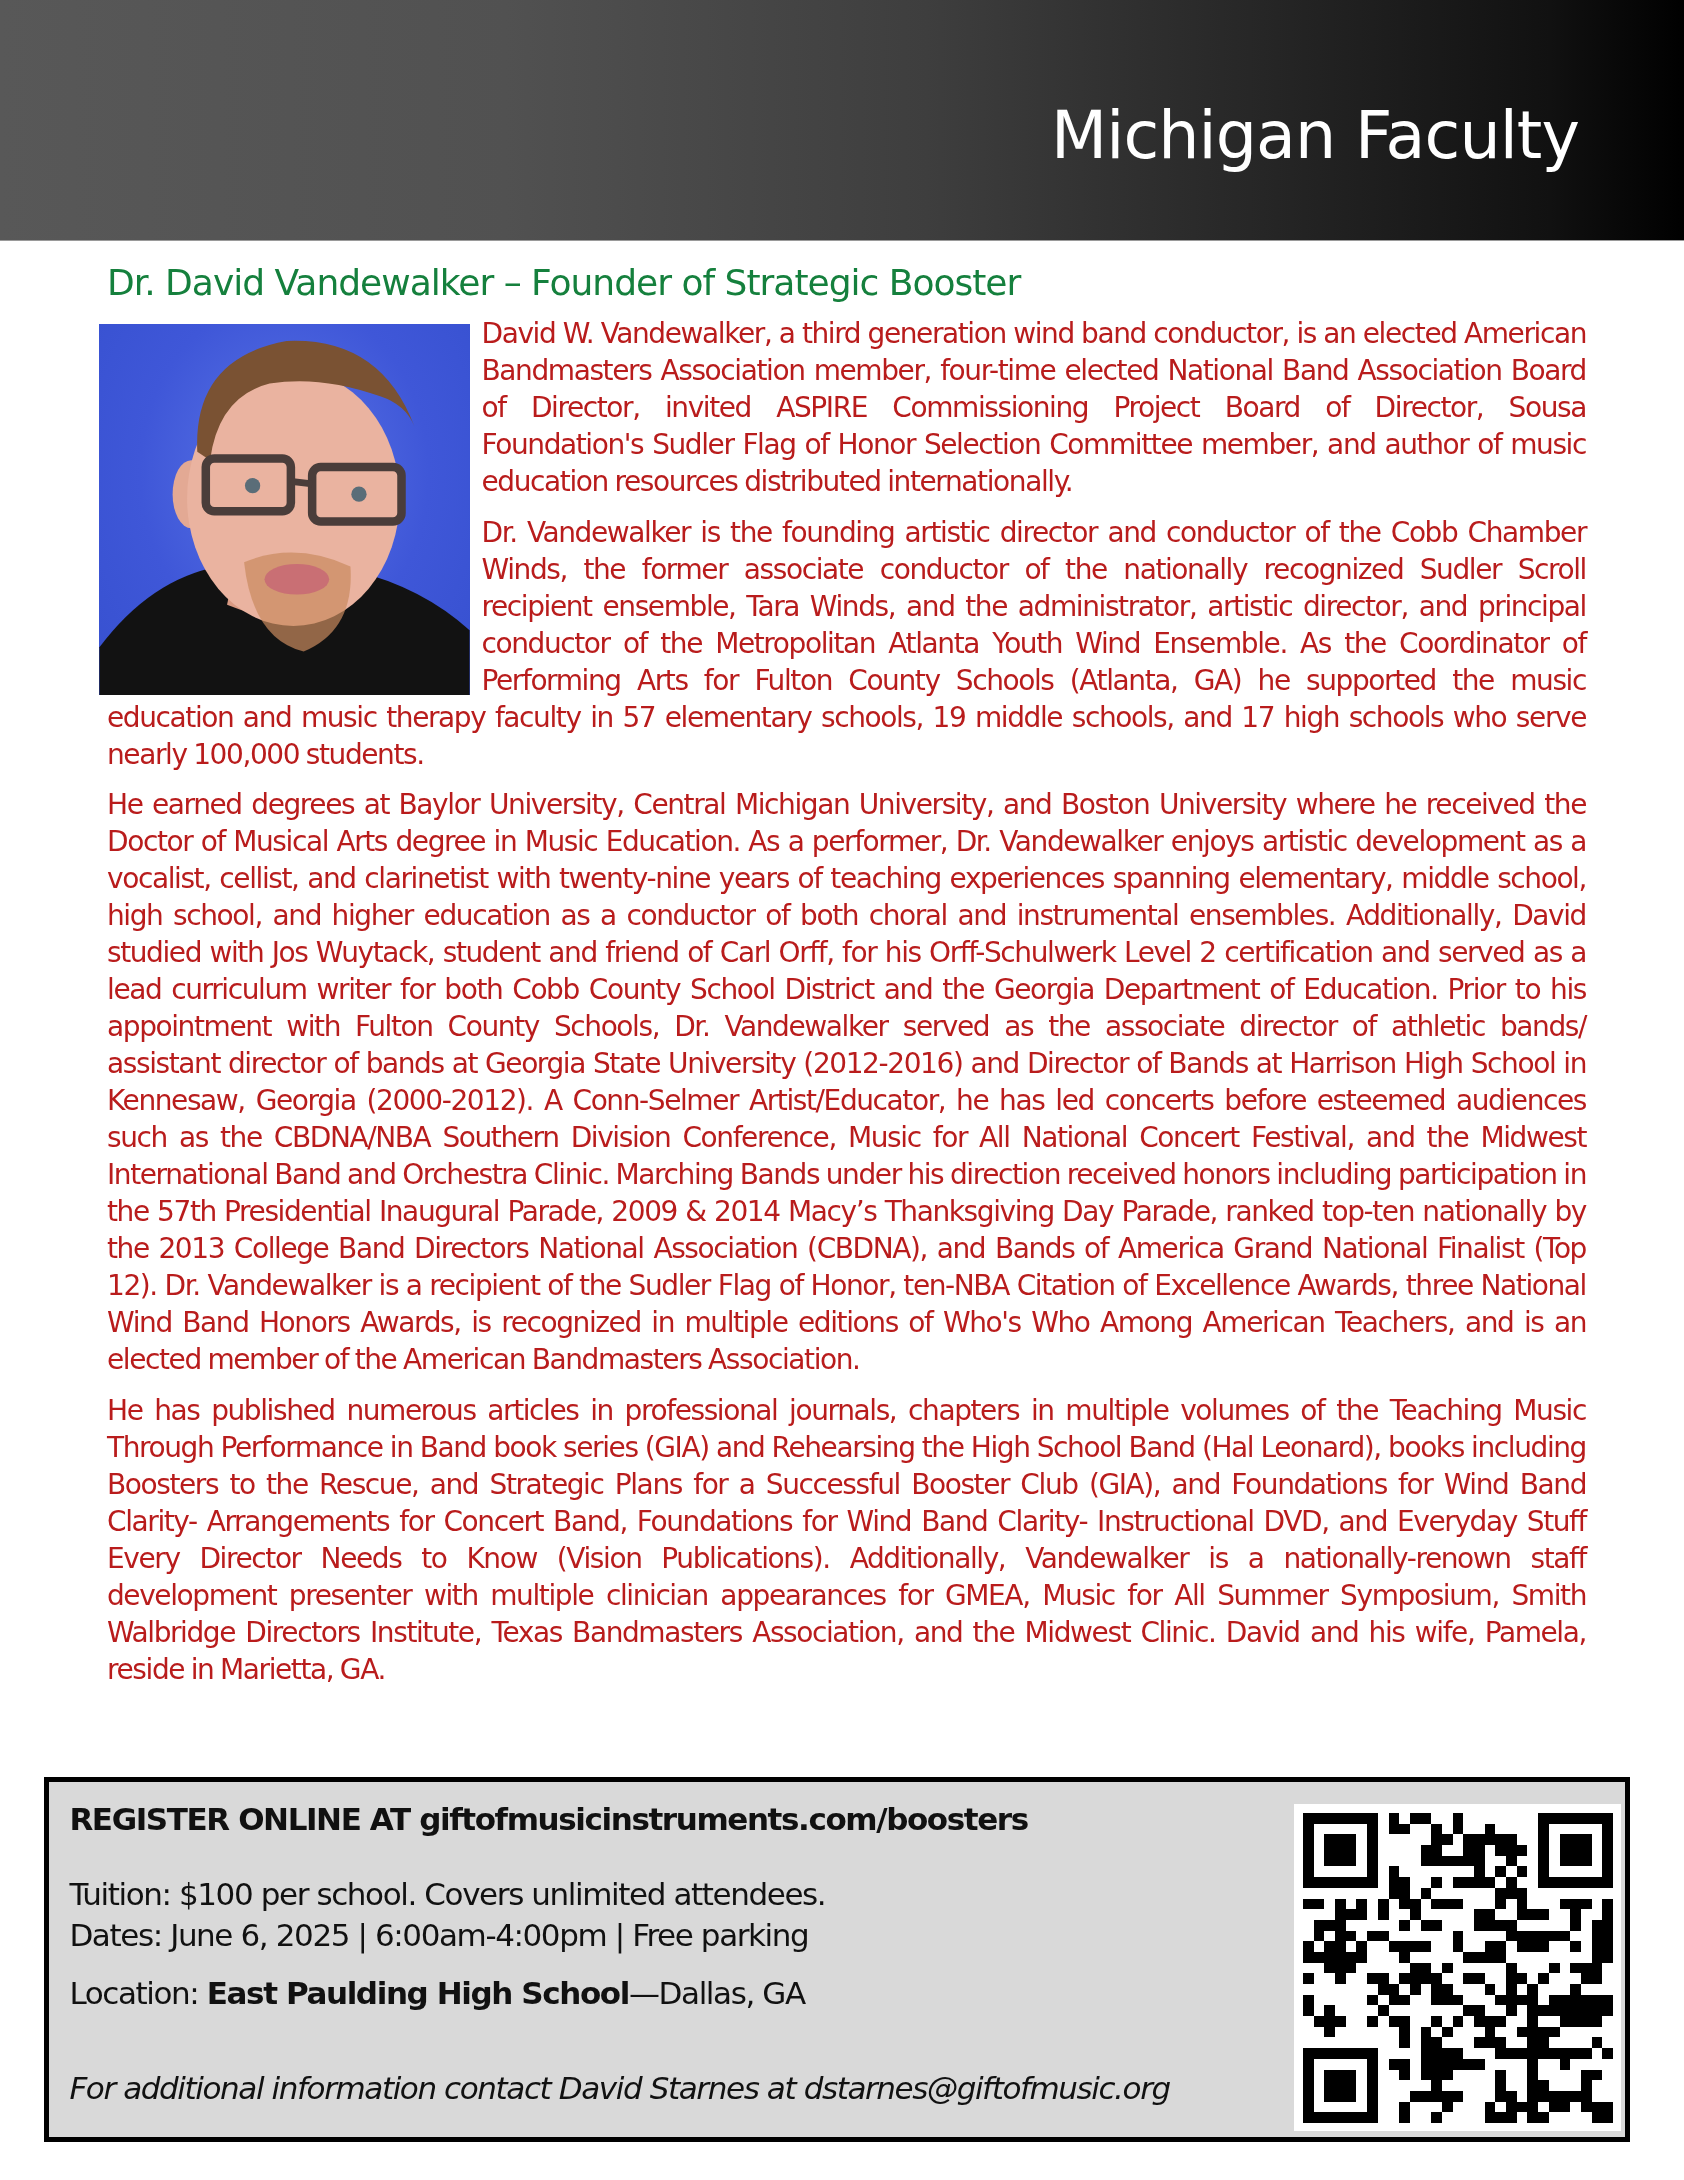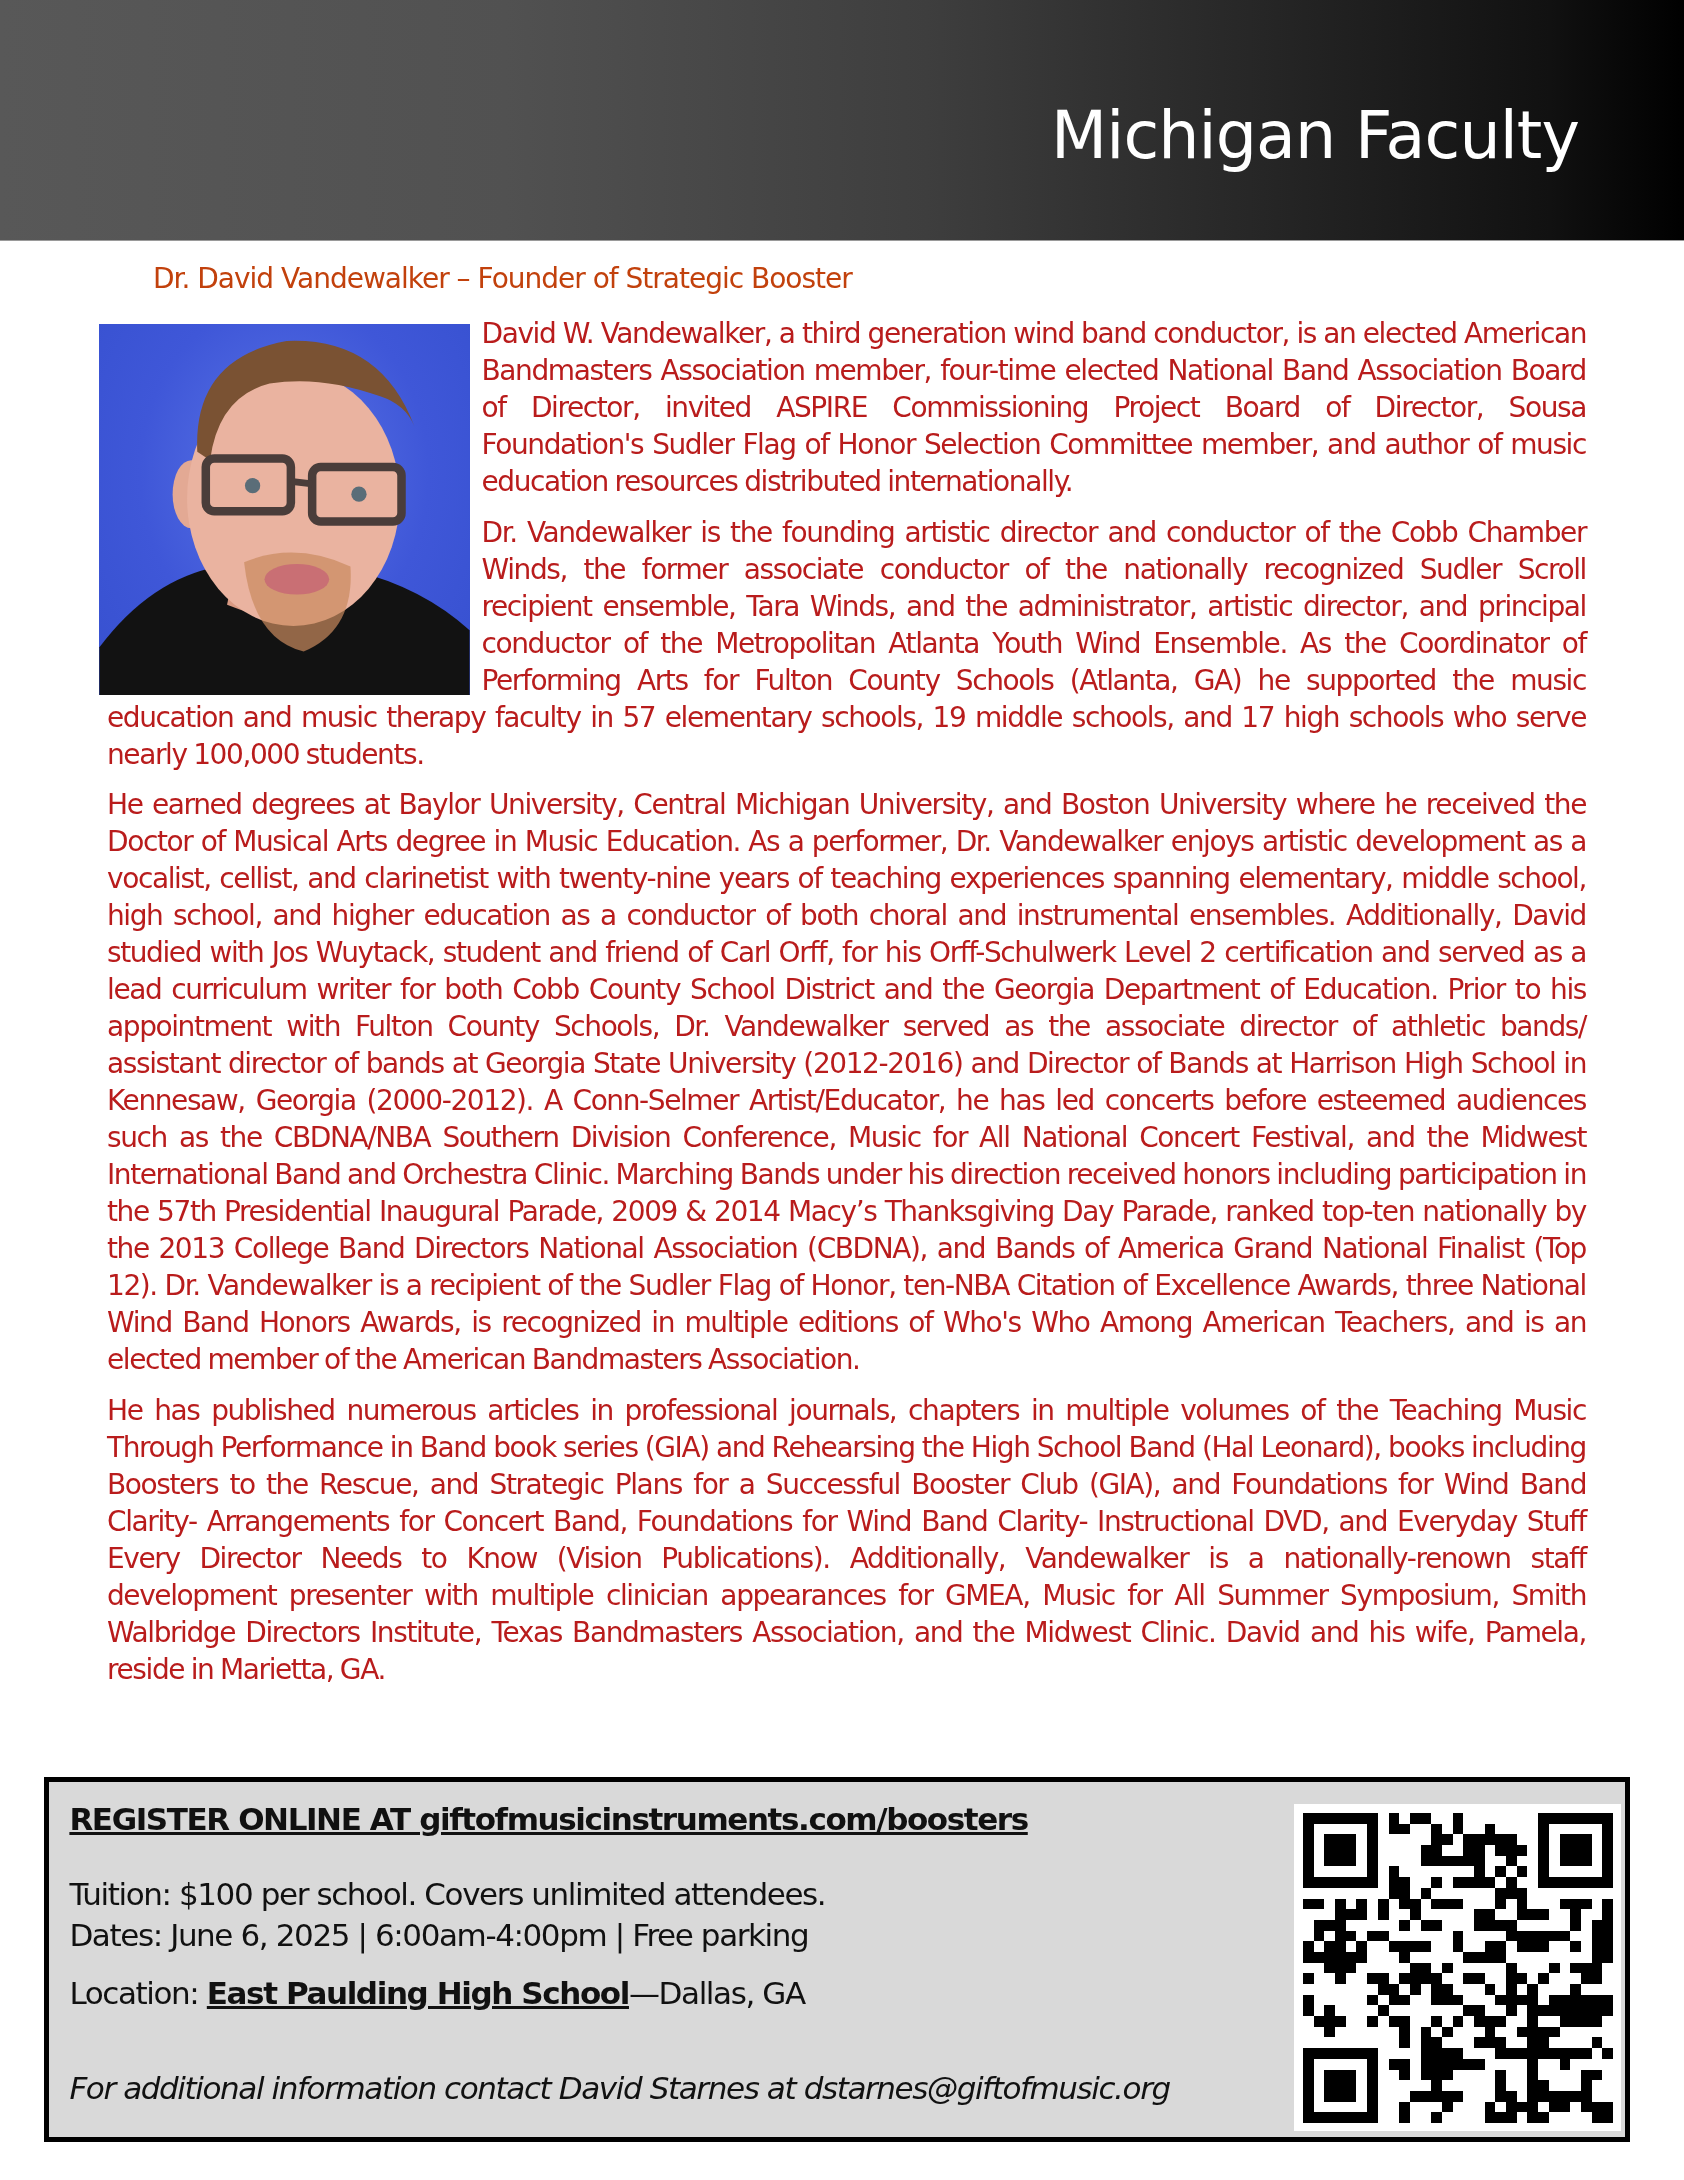--- a/index.html
+++ b/index.html
@@ -10,22 +10,22 @@
     .header {
       position: absolute; left: 0; top: 0; width: 1685px; height: 240px;
       background: linear-gradient(to right, #585858 0%, #515151 30%, #3e3e3e 55%, #262626 75%, #111111 92%, #000000 100%);
       border-bottom: 1.7px solid #9a9a9a;
     }
     .header-title {
       position: absolute; right: 106px; top: 98px;
       color: #ffffff; font-size: 65px; font-family: "DejaVu Sans", sans-serif; letter-spacing: -0.9px;
     }
     .name-line {
-      position: absolute; left: 107px; top: 262px; font-size: 28px; color: #c2410c;
-      font-family: "DejaVu Sans", sans-serif; letter-spacing: -1px; margin-left: 46px;
+      position: absolute; left: 107px; top: 262px; font-size: 36px; color: #15803d;
+      font-family: "DejaVu Sans", sans-serif; letter-spacing: -1px;
     }
     .bio {
       position: absolute; left: 107px; top: 315px; width: 1479px;
       font-family: "DejaVu Sans", sans-serif; font-size: 28px; line-height: 37px;
       color: #b91c1c; text-align: justify; letter-spacing: -1.4px; word-spacing: -0.9px;
     }
     .bio p { margin: 0 0 13.6px 0; }
     .photo {
       float: left; width: 371px; height: 371px; margin: 8.5px 12px 3.4px -8.5px;
       position: relative; overflow: hidden;
@@ -33,21 +33,21 @@
     }
     .photo svg { position: absolute; left: 0; top: 0; width: 100%; height: 100%; }
     .info-box {
       position: absolute; left: 44px; top: 1777px; width: 1586px; height: 365px;
       background: #d9d9d9; border: 5.1px solid #000000; box-sizing: border-box;
     }
     .info-line {
       position: absolute; left: 20.4px; font-family: "DejaVu Sans", sans-serif; font-size: 31px;
       color: #111111; letter-spacing: -1.4px;
     }
-    .info-line b { font-weight: bold; text-decoration: underline; }
+    .info-line b { font-weight: bold; }
     .info-line.italic { font-style: italic; }
     .qr-wrap {
       position: absolute; left: 1245px; top: 22px; width: 327px; height: 327px; background: #ffffff;
     }
     .qr-wrap svg { position: absolute; left: 8.5px; top: 8.5px; width: 310px; height: 310px; }
   </style>
 </head>
 <body>
 
 <div class="header">

